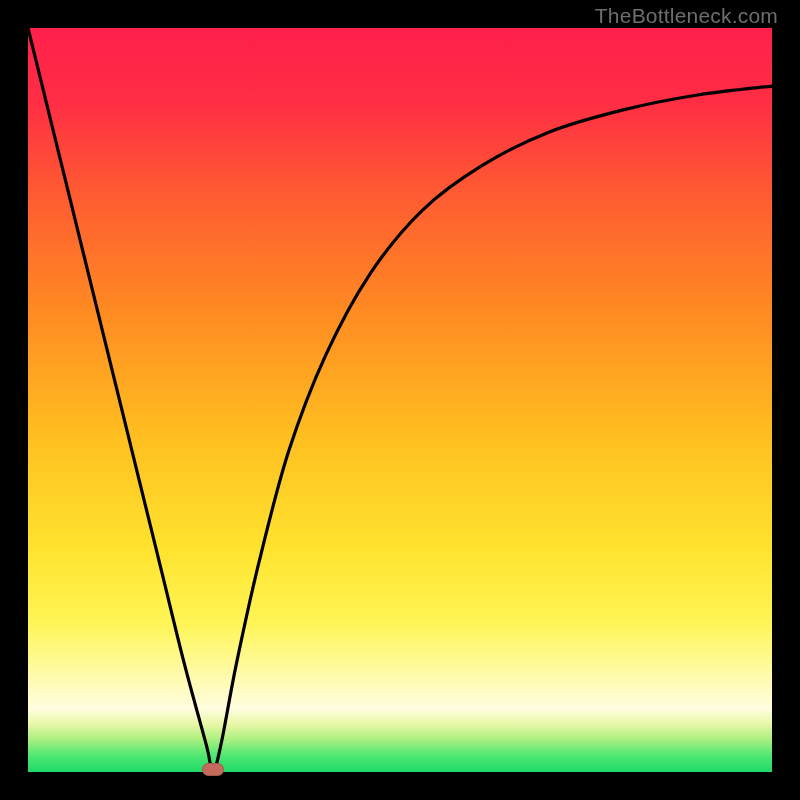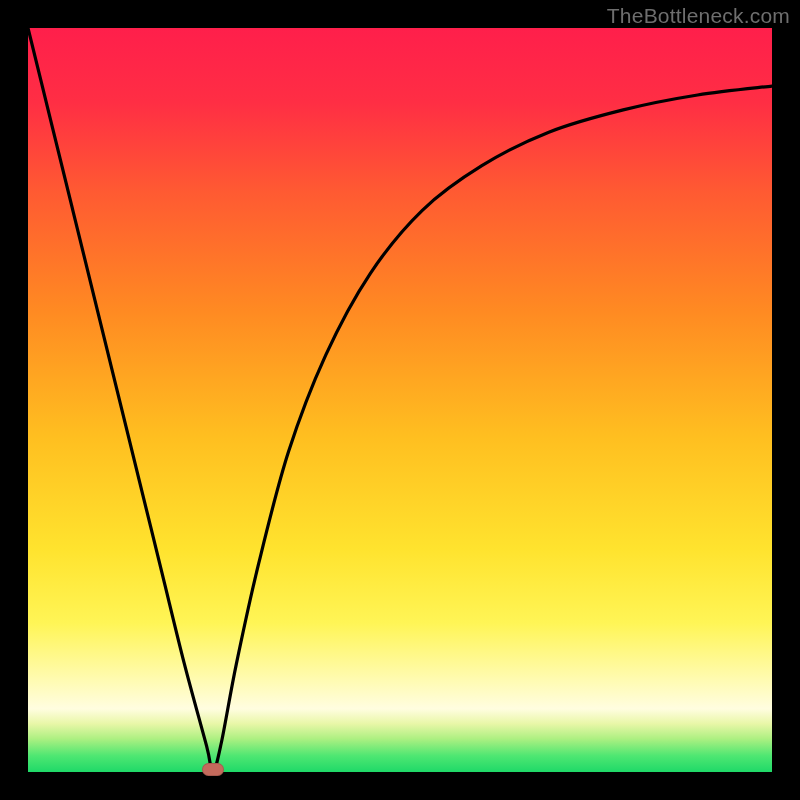--- a/index.html
+++ b/index.html
@@ -15,21 +15,21 @@
     position: absolute;
     left: 28px;
     top: 28px;
     width: 744px;
     height: 744px;
     background: #000;
   }
   .watermark {
     position: absolute;
     top: 4px;
-    right: 10px;
+    right: 22px;
     color: #6e6e6e;
     font-size: 21px;
     font-weight: 500;
     letter-spacing: 0.2px;
   }
   svg { display: block; }
   .marker {
     position: absolute;
     width: 22px;
     height: 13px;

